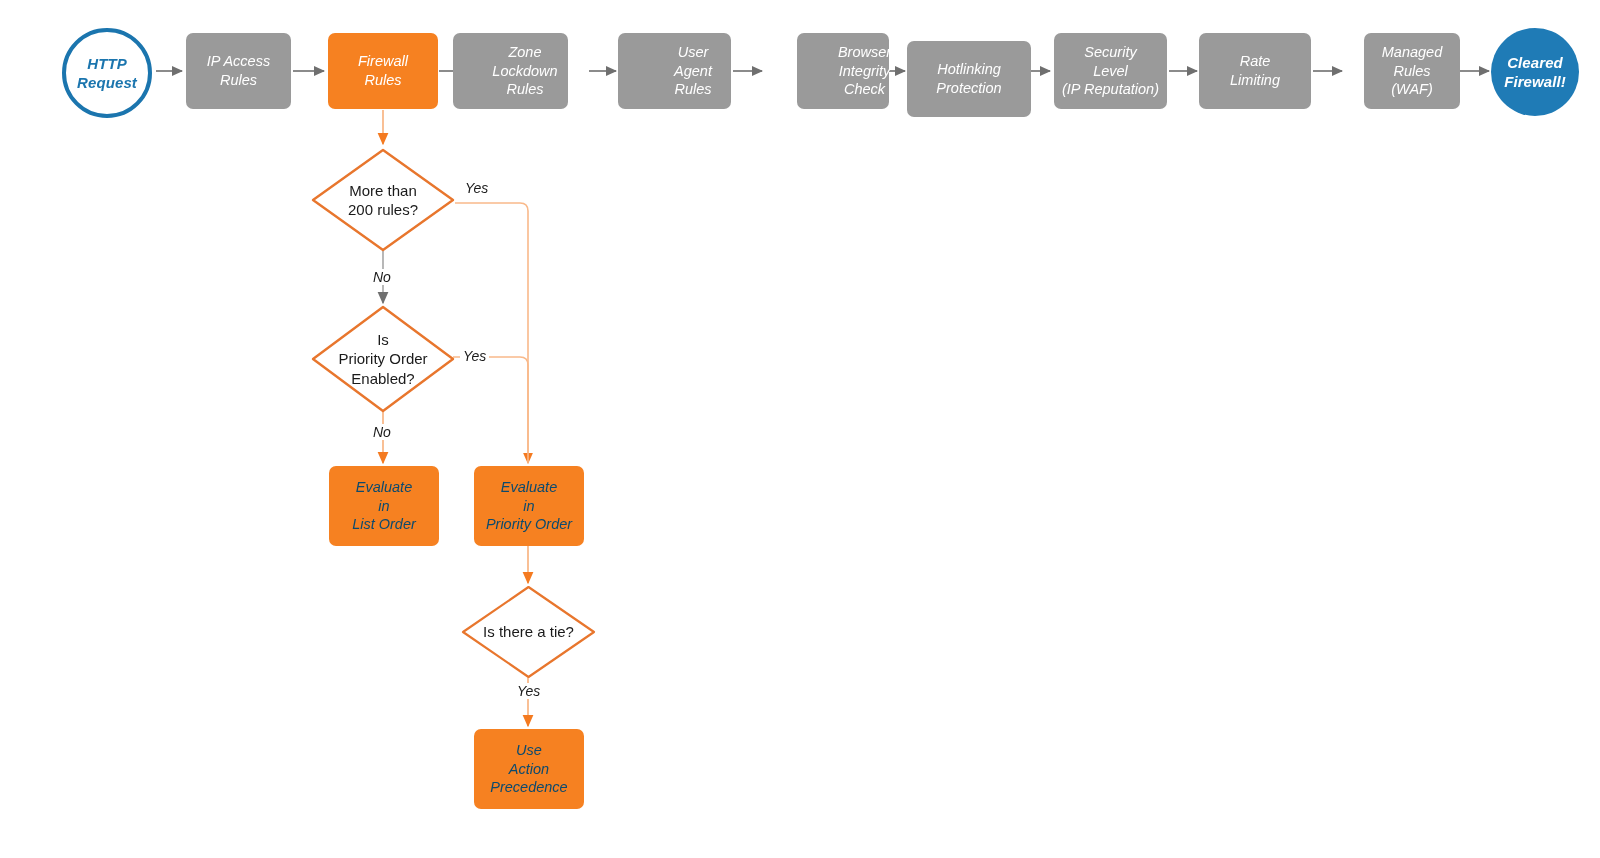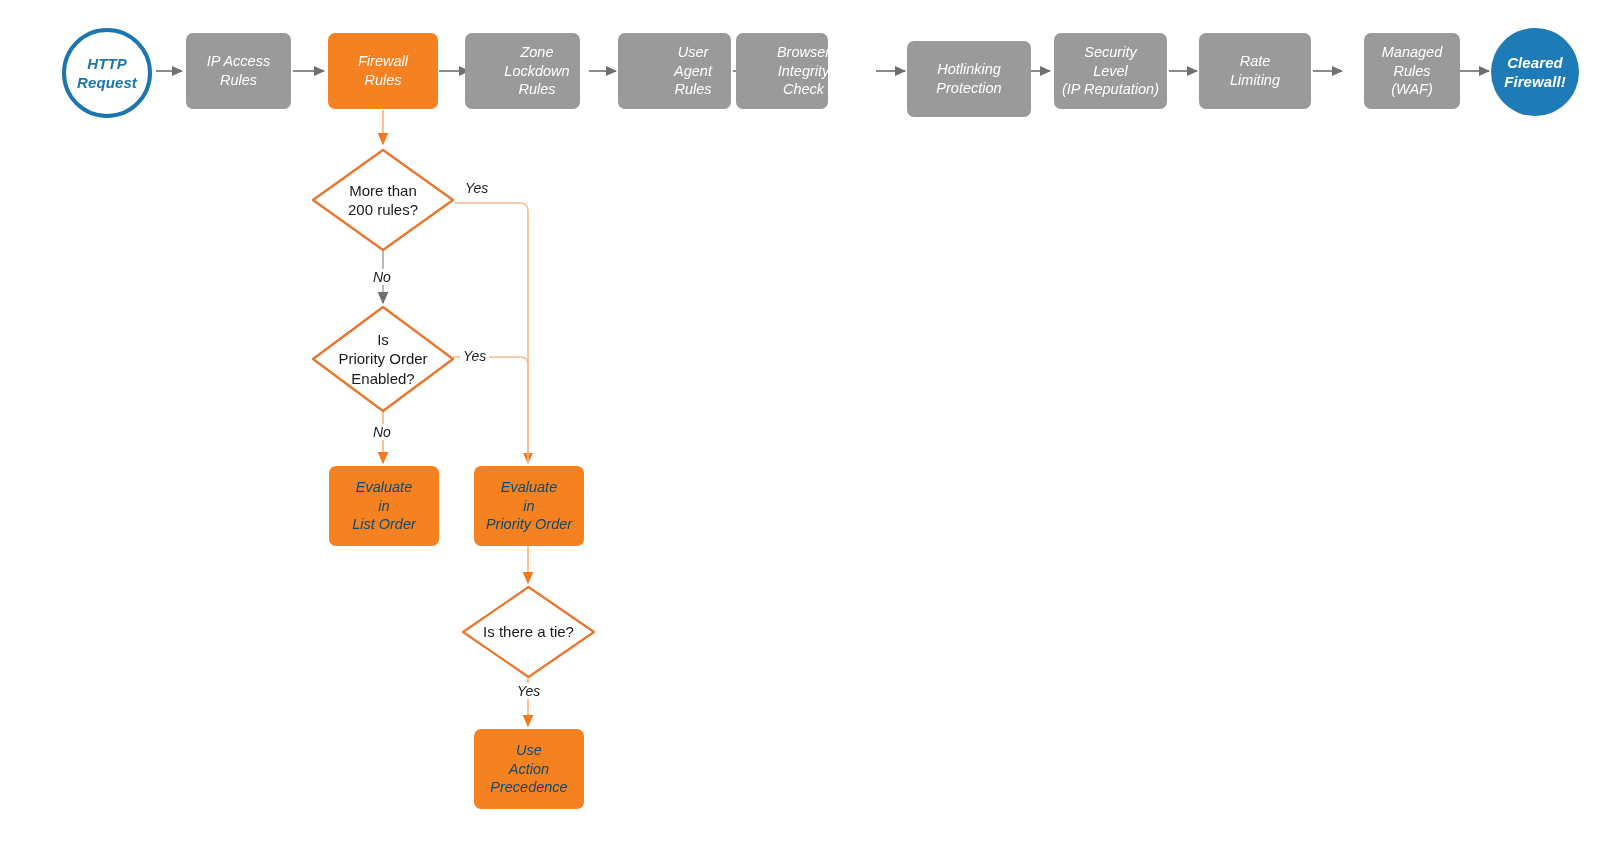--- a/index.html
+++ b/index.html
@@ -165,32 +165,32 @@
   <div class="node box gray" style="left:150px; top:33px; width:105px; height:76px;">
     <span>IP Access
 Rules</span>
   </div>
 
   <div class="node box orange" style="left:292px; top:33px; width:110px; height:76px;">
     <span>Firewall
 Rules</span>
   </div>
 
-  <div class="node box gray" style="left:429px; top:33px; width:115px; height:76px;padding-left:33px;">
+  <div class="node box gray" style="left:417px; top:33px; width:115px; height:76px;padding-left:33px;">
     <span>Zone
 Lockdown
 Rules</span>
   </div>
 
   <div class="node box gray" style="left:582px; top:33px; width:113px; height:76px;padding-left:41px;">
     <span>User Agent
 Rules</span>
   </div>
 
-  <div class="node box gray" style="left:700px; top:33px; width:92px; height:76px;padding-left:47px;">
+  <div class="node box gray" style="left:761px; top:33px; width:92px; height:76px;padding-left:47px;">
     <span>Browser
 Integrity
 Check</span>
   </div>
 
   <div class="node box gray" style="left:871px; top:41px; width:124px; height:76px;">
     <span>Hotlinking
 Protection</span>
   </div>
 

